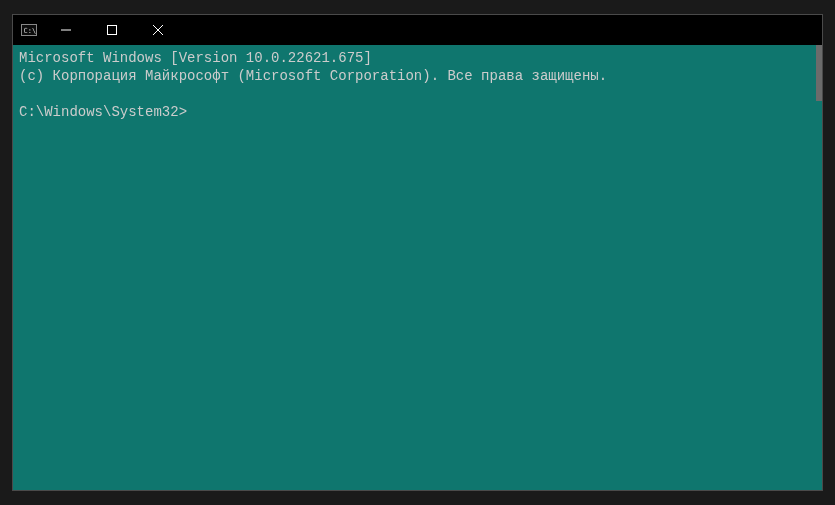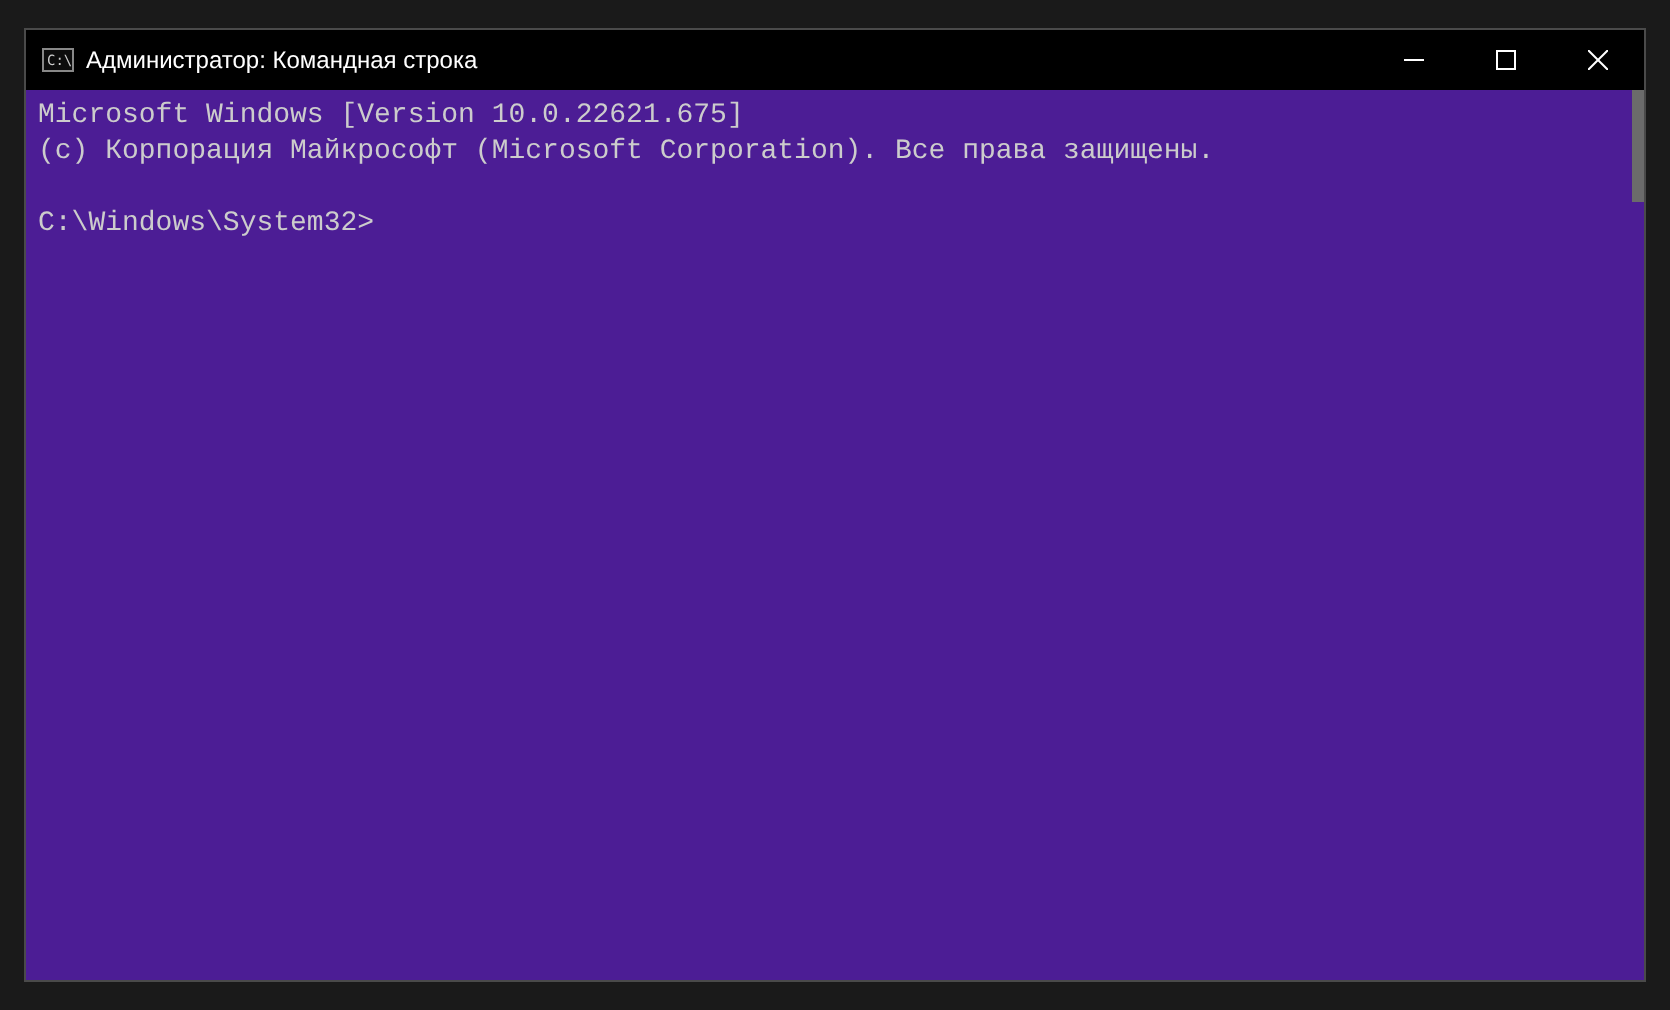--- a/index.html
+++ b/index.html
@@ -56,21 +56,21 @@
       display: flex;
       align-items: center;
       justify-content: center;
       color: #ffffff;
       cursor: pointer;
     }
     .titlebar-btn svg { stroke: #ffffff; fill: none; }
     .terminal-body {
       flex: 1;
       position: relative;
-      background: #4c1d95;
+      background: #0f766e;
       overflow: hidden;
     }
     .terminal-content {
       padding: 4px 6px;
       color: #cccccc;
       font-family: Consolas, "Courier New", monospace;
       font-size: 14px;
       line-height: 18px;
       white-space: pre;
     }
@@ -94,21 +94,20 @@
 <body>
 
 <div class="window">
   <div class="titlebar">
     <div class="titlebar-icon">
       <svg width="16" height="16" viewBox="0 0 16 16">
         <rect x="0.5" y="2.5" width="15" height="11" fill="#0c0c0c" stroke="#888" stroke-width="1"></rect>
         <text x="2.5" y="10.5" font-family="Consolas,monospace" font-size="7" fill="#ccc">C:\</text>
       </svg>
     </div>
-    <div class="titlebar-title">Администратор: Командная строка</div>
     <div class="titlebar-controls">
       <div class="titlebar-btn">
         <svg width="10" height="10" viewBox="0 0 10 10">
             <line x1="0" y1="5" x2="10" y2="5" stroke-width="1"></line>
           </svg>
       </div>
       <div class="titlebar-btn">
         <svg width="10" height="10" viewBox="0 0 10 10">
             <rect x="0.5" y="0.5" width="9" height="9" stroke-width="1"></rect>
           </svg>

